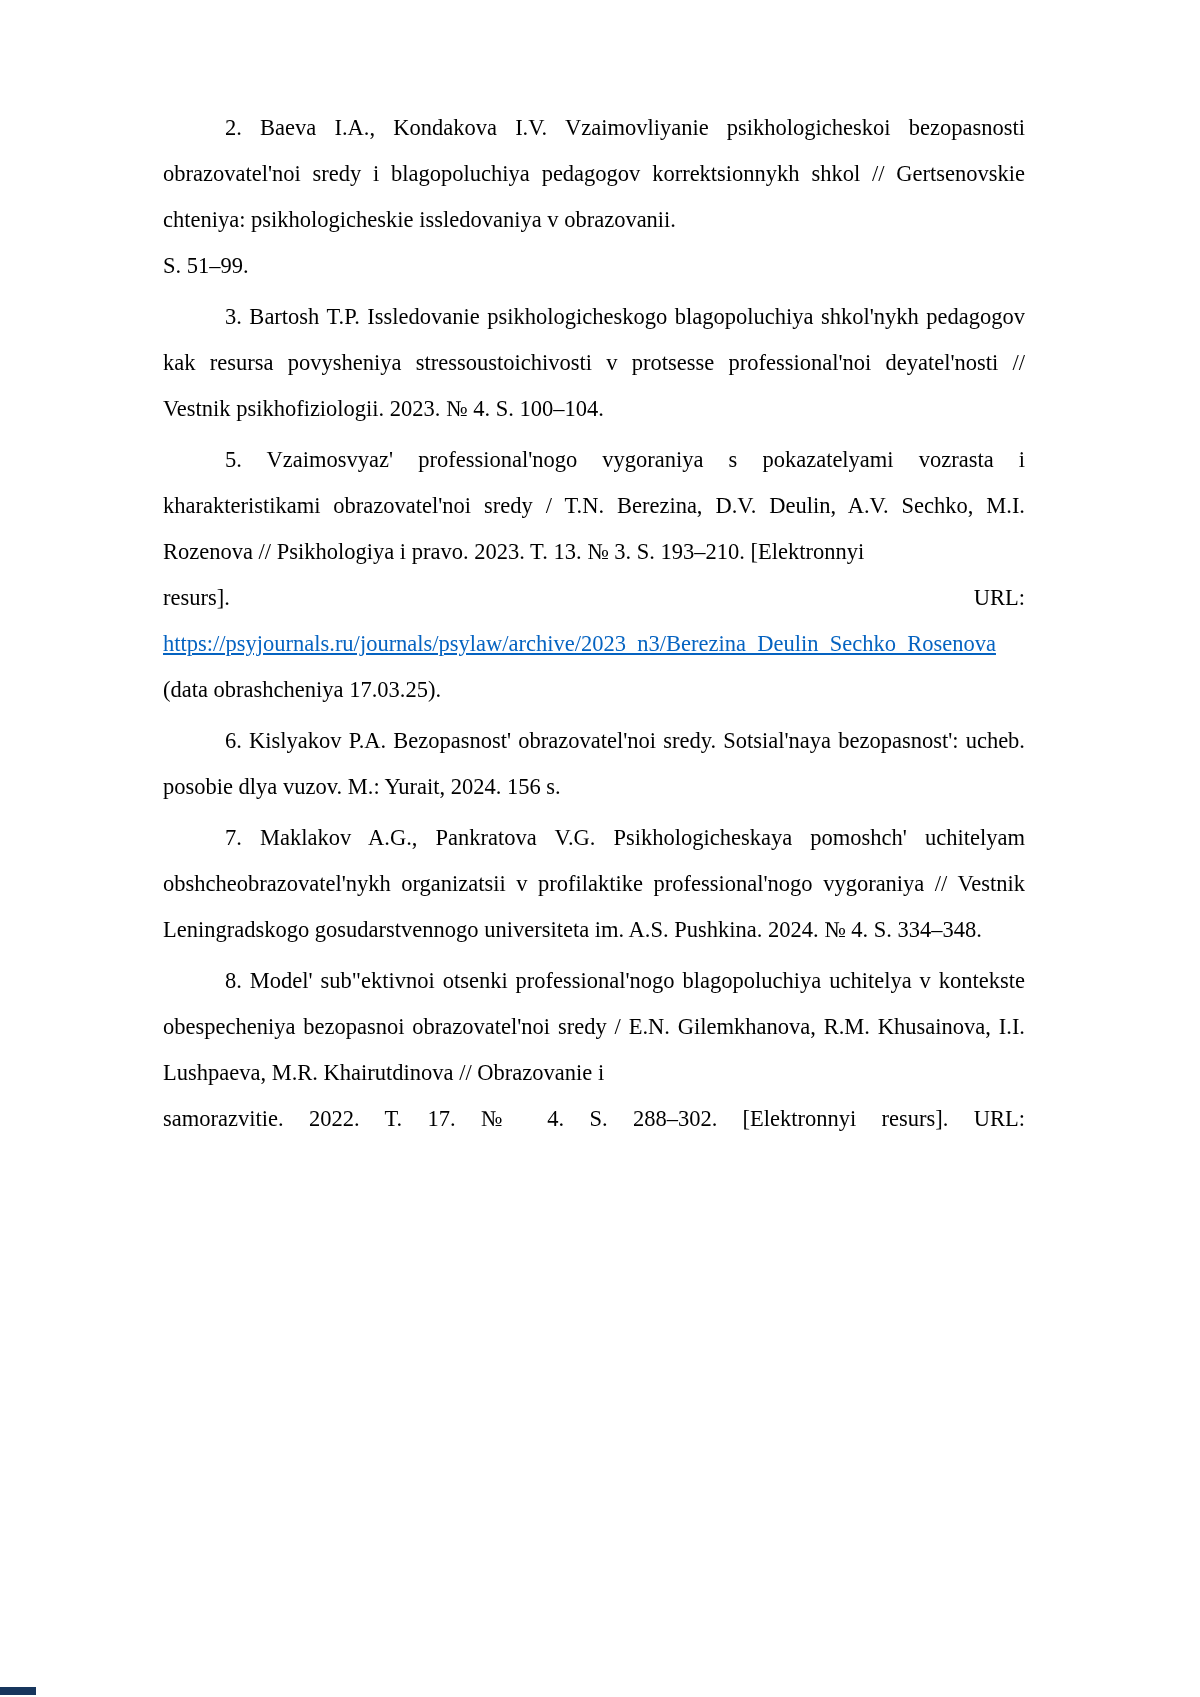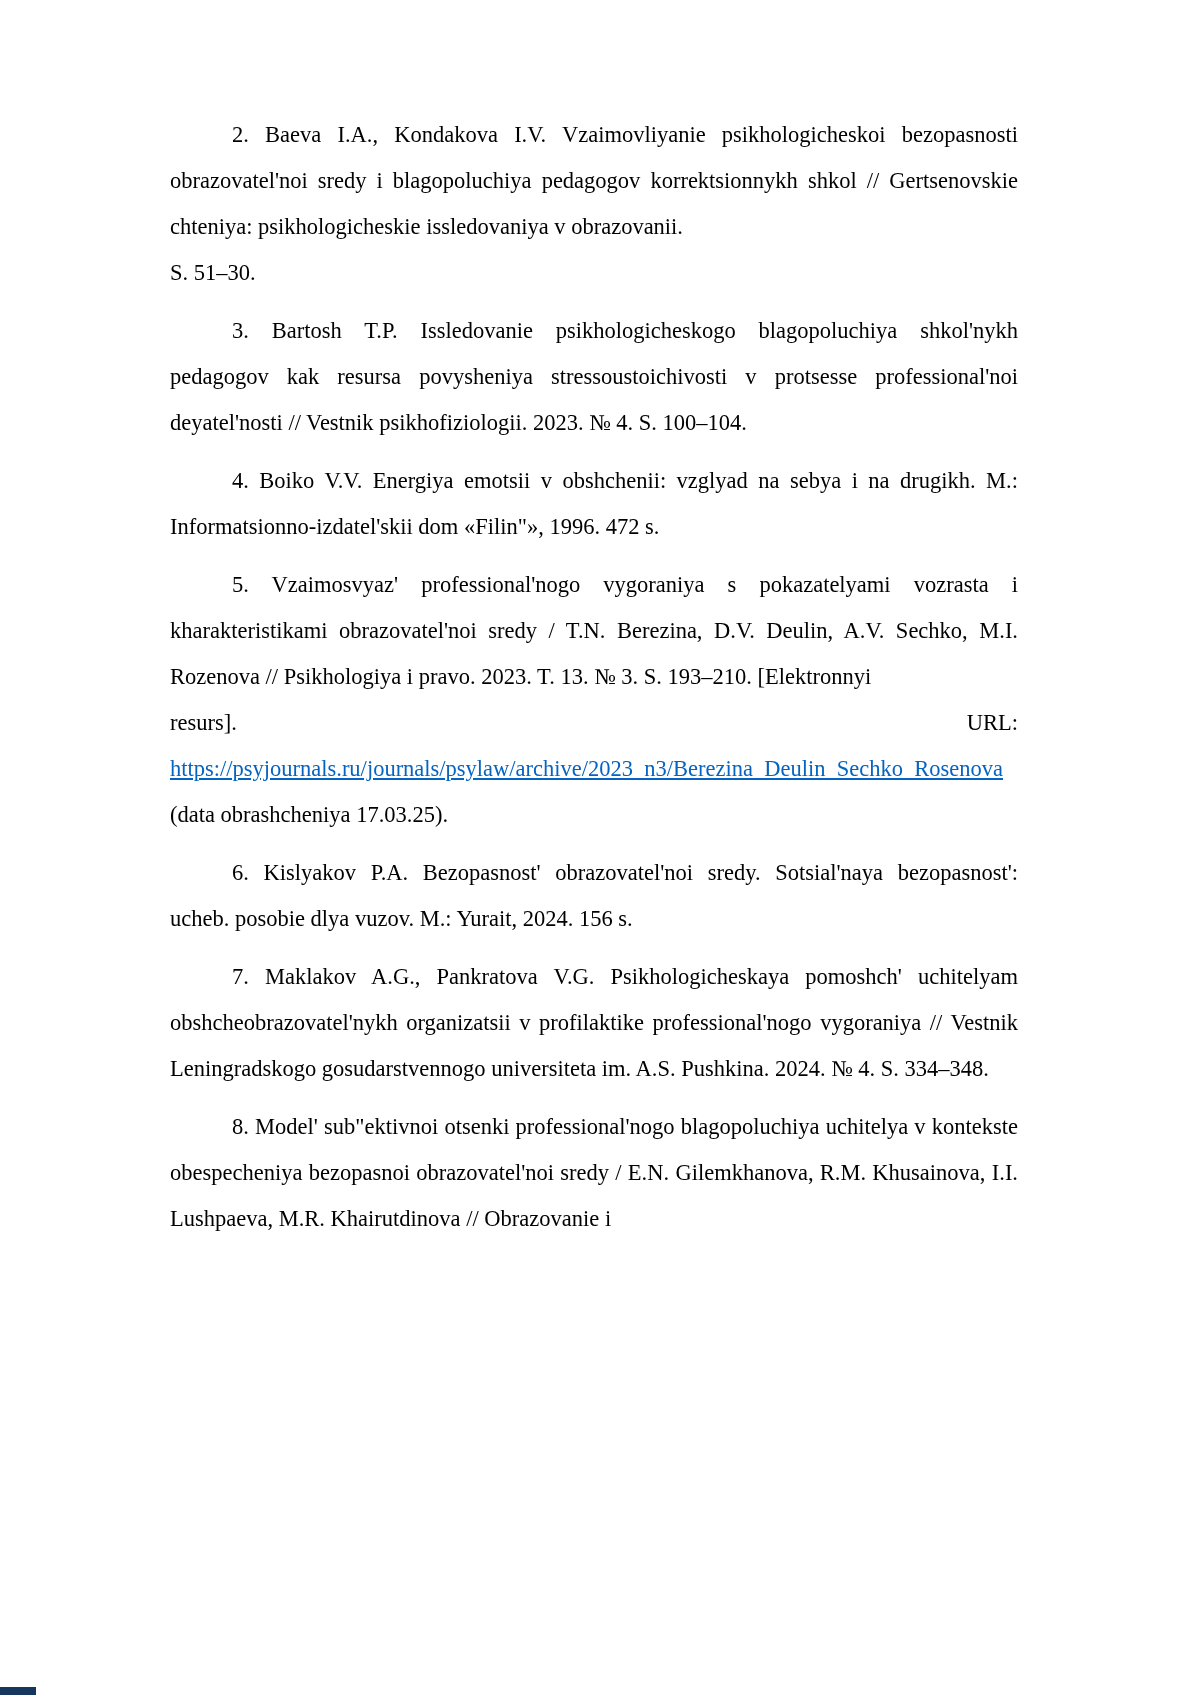--- a/index.html
+++ b/index.html
@@ -13,21 +13,21 @@
     width: 1200px;
     min-height: 1697px;
     margin: 0 auto;
     background: var(--page-bg, #ffffff);
     padding: 100px 170px 60px 158px;
     font-family: "Liberation Serif", "DejaVu Serif", serif;
     font-size: 22.5px;
     line-height: 46px;
     color: var(--text-color, #000000);
   }
-  .ref { margin: 12px; }
+  .ref { margin: 5px; }
   .ref-block {
     text-align: justify;
   }
   .ref-block.first {
     text-indent: 62px;
   }
   .ref-block.spread {
     text-align-last: justify;
   }
   a.ref-link {
@@ -46,37 +46,35 @@
     background: var(--fragment-color, #17365d);
   }
 </style>
 </head>
 <body>
 
 <div class="page">
   <div>
       <div class="ref">
         <div class="ref-block first"><span>2. Baeva I.A., Kondakova I.V. Vzaimovliyanie psikhologicheskoi bezopasnosti obrazovatel'noi sredy i blagopoluchiya pedagogov korrektsionnykh shkol // Gertsenovskie chteniya: psikhologicheskie issledovaniya v obrazovanii.</span></div>
-        <div class="ref-block"><span>S. 51–30.</span></div>
+        <div class="ref-block"><span>S. 51–99.</span></div>
       </div>
       <div class="ref">
         <div class="ref-block first"><span>3. Bartosh T.P. Issledovanie psikhologicheskogo blagopoluchiya shkol'nykh pedagogov kak resursa povysheniya stressoustoichivosti v protsesse professional'noi deyatel'nosti // Vestnik psikhofiziologii. 2023. № 4. S. 100–104.</span></div>
-      </div>
-      <div class="ref">
-        <div class="ref-block first"><span>4. Boiko V.V. Energiya emotsii v obshchenii: vzglyad na sebya i na drugikh. M.: Informatsionno-izdatel'skii dom «Filin"», 1996. 472 s.</span></div>
       </div>
       <div class="ref">
         <div class="ref-block first"><span>5. Vzaimosvyaz' professional'nogo vygoraniya s pokazatelyami vozrasta i kharakteristikami obrazovatel'noi sredy / T.N. Berezina, D.V. Deulin, A.V. Sechko, M.I. Rozenova // Psikhologiya i pravo. 2023. T. 13. № 3. S. 193–210. [Elektronnyi</span></div>
         <div class="ref-block spread"><span>resurs]. URL:</span></div>
         <div class="ref-block"><a class="ref-link" href="#">https://psyjournals.ru/journals/psylaw/archive/2023_n3/Berezina_Deulin_Sechko_Rosenova</a><span> (data obrashcheniya 17.03.25).</span></div>
       </div>
       <div class="ref">
         <div class="ref-block first"><span>6. Kislyakov P.A. Bezopasnost' obrazovatel'noi sredy. Sotsial'naya bezopasnost': ucheb. posobie dlya vuzov. M.: Yurait, 2024. 156 s.</span></div>
       </div>
       <div class="ref">
         <div class="ref-block first"><span>7. Maklakov A.G., Pankratova V.G. Psikhologicheskaya pomoshch' uchitelyam obshcheobrazovatel'nykh organizatsii v profilaktike professional'nogo vygoraniya // Vestnik Leningradskogo gosudarstvennogo universiteta im. A.S. Pushkina. 2024. № 4. S. 334–348.</span></div>
       </div>
       <div class="ref">
         <div class="ref-block first"><span>8. Model' sub"ektivnoi otsenki professional'nogo blagopoluchiya uchitelya v kontekste obespecheniya bezopasnoi obrazovatel'noi sredy / E.N. Gilemkhanova, R.M. Khusainova, I.I. Lushpaeva, M.R. Khairutdinova // Obrazovanie i</span></div>
+        <div class="ref-block spread"><span>samorazvitie. 2022. T. 17. № 4. S. 288–302. [Elektronnyi resurs]. URL:</span></div>
       </div>
     </div>
   <div class="bottom-fragment"></div>
 </div>
 
 </body></html>

